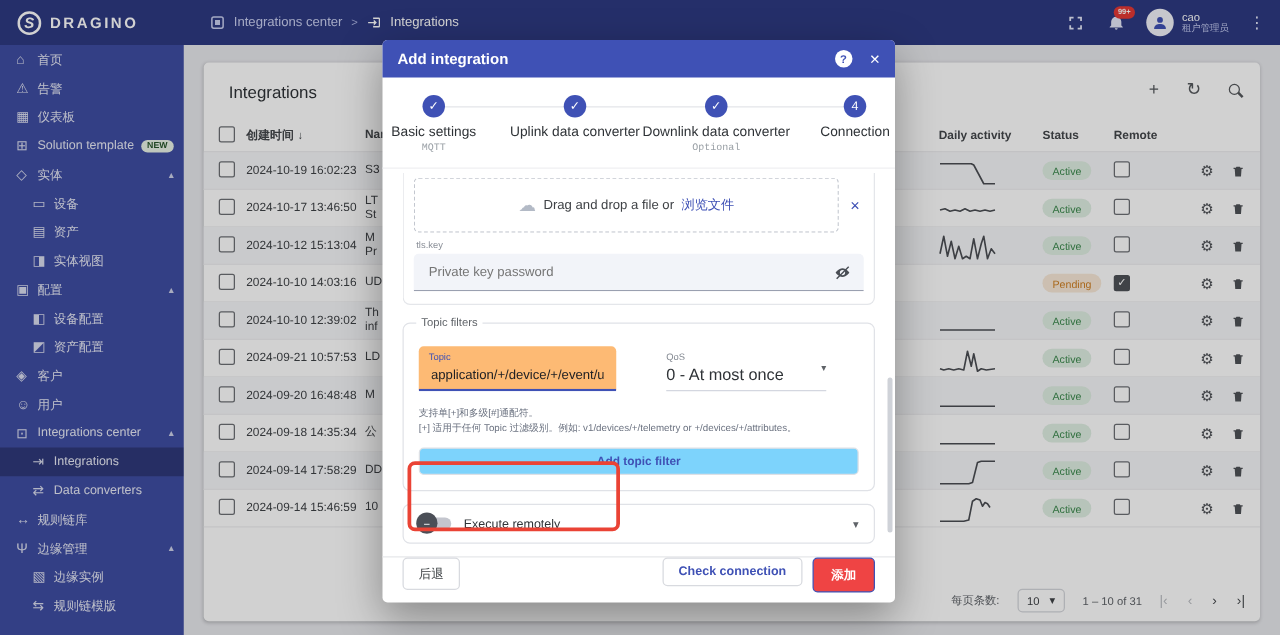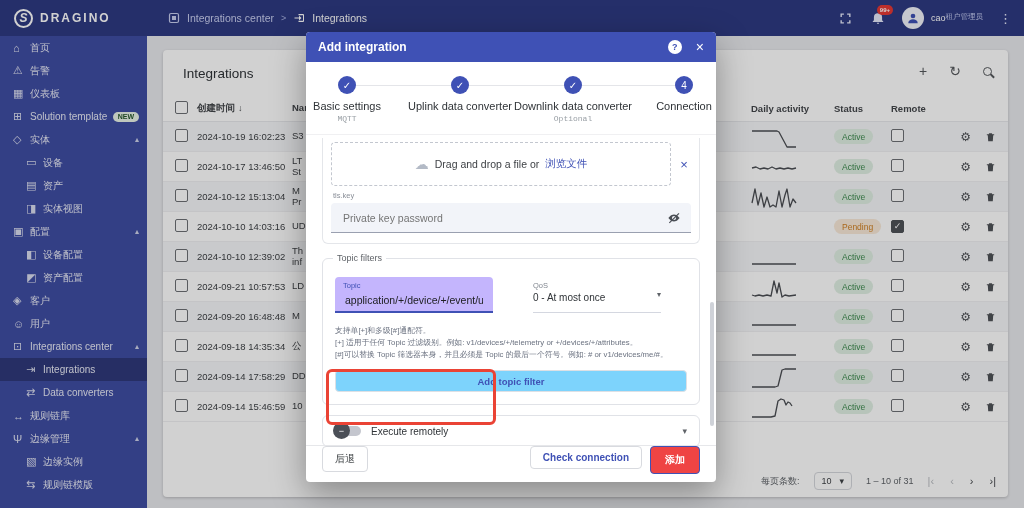--- a/index.html
+++ b/index.html
@@ -14,21 +14,21 @@
   .crumbs{display:flex;align-items:center;gap:7px;margin-left:18px;color:#c9cff0;font-size:10.5px;}
   .crumb-ic{font-size:11px;color:#c9cff0;}
   .crumbs .active{color:#fff;}
   .crumb-sep{font-size:9px;color:#aab2e0;}
   .hspacer{flex:1;}
   .hicons{display:flex;align-items:center;gap:16px;padding-right:12px;}
   .hic{color:#e6e9fa;width:16px;height:16px;position:relative;display:flex;align-items:center;justify-content:center;}
   .bell-badge{position:absolute;top:-5px;right:-7px;background:#e53935;color:#fff;font-size:6px;line-height:1;padding:2px 3px;border-radius:7px;font-weight:bold;}
   .userbox{display:flex;align-items:center;gap:7px;}
   .avatar{width:22px;height:22px;border-radius:50%;background:#f2f3fa;display:flex;align-items:center;justify-content:center;}
-  .usertxt{display:flex;line-height:1.15;}
+  .usertxt{display:flex;flex-direction:column;line-height:1.15;}
   .uname{color:#fff;font-size:9px;}
   .urole{color:#c6cdf2;font-size:7.5px;}
   .kebab{color:#e6e9fa;font-size:13px;}
 
   
   .side{position:absolute;top:36px;left:0;width:147px;bottom:0;background:#3f4da3;overflow:hidden;z-index:9;}
   .s-item{display:flex;align-items:center;height:23px;padding:0 8px 0 13px;color:#e8eaf6;font-size:10px;cursor:pointer;}
   .s-item.indent{padding-left:26px;}
   .s-item.active{background:rgba(0,0,0,0.25);}
   .s-ic{width:17px;font-size:11px;opacity:.92;flex:none;}
@@ -89,26 +89,26 @@
   .dropzone{flex:1;height:44px;border:1px dashed #c3c7cf;border-radius:4px;display:flex;align-items:center;justify-content:center;gap:6px;font-size:10.5px;color:#3f4246;}
   .cloud{color:#b3bac6;font-size:14px;}
   .browse{color:#3f51b5;cursor:pointer;}
   .file-x{width:14px;color:#3f51b5;font-size:13px;text-align:center;cursor:pointer;}
   .fcap{font-size:7.5px;color:#8a8f98;margin:5px 0 3px 2px;}
   .pw-field{background:#f2f4f9;border-bottom:1px solid #9aa0b0;border-radius:4px 4px 0 0;height:30px;display:flex;align-items:center;padding:0 10px;}
   .pw-field input{flex:1;background:transparent;border:none;outline:none;font-size:10.5px;color:#444;}
   .fieldset{margin-top:14px;border:1px solid #e0e2e7;border-radius:6px;padding:18px 12px 12px 12px;position:relative;}
   .legend{position:absolute;top:-6px;left:10px;background:#fff;padding:0 4px;font-size:9px;color:#5f6368;}
   .tf-row{display:flex;gap:40px;}
-  .topic-input{width:158px;background:#c4b5fd;border-radius:4px 4px 0 0;border-bottom:2px solid #3f51b5;padding:4px 8px 3px 8px;}
+  .topic-input{width:158px;background:#fdba74;border-radius:4px 4px 0 0;border-bottom:2px solid #3f51b5;padding:4px 8px 3px 8px;}
   .topic-input label{display:block;font-size:7.5px;color:#3f51b5;}
   .topic-input input{width:100%;border:none;background:transparent;outline:none;font-size:10.5px;color:#202124;white-space:nowrap;overflow:hidden;}
   .qos{width:128px;padding:4px 0 3px 0;border-bottom:1px solid #d4d7e0;position:relative;}
   .qos label{display:block;font-size:7.5px;color:#80868f;}
-  .qval{font-size:10px;color:#2f3337;margin-top:2px;}
+  .qval{font-size:13px;color:#2f3337;margin-top:2px;}
   .qcaret{position:absolute;right:0;top:13px;font-size:8px;color:#5f6368;}
   .help{margin-top:12px;font-size:7.8px;color:#6b7280;line-height:1.55;}
   .add-topic{margin-top:9px;width:100%;height:22px;border:1px solid #dde0e5;border-radius:4px;background:#7dd3fc;color:#3f51b5;font-size:9.5px;font-weight:bold;cursor:pointer;}
   .exec-panel{margin-top:10px;border:1px solid #e0e2e7;border-radius:6px;height:32px;display:flex;align-items:center;padding:0 12px;gap:10px;font-size:10px;color:#2f3337;}
   .toggle{width:26px;height:10px;background:#c4c6ce;border-radius:5px;position:relative;flex:none;}
   .knob{position:absolute;left:-2px;top:-4px;width:17px;height:17px;border-radius:50%;background:#4b4f57;color:#fff;font-size:9px;display:flex;align-items:center;justify-content:center;}
   .exec-chev{margin-left:auto;font-size:9px;color:#5f6368;}
   .m-scrollthumb{position:absolute;right:2px;top:54%;width:4px;height:40%;background:#cfd2d8;border-radius:2px;}
   .red-box{position:absolute;left:20px;top:234px;width:170px;height:56px;border:3px solid #ea4335;border-radius:6px;z-index:5;pointer-events:none;}
   .m-foot{height:37px;border-top:1px solid #e6e7ea;display:flex;align-items:flex-start;padding:0 16px;gap:8px;}
@@ -578,21 +578,20 @@
           </div>
           <div class="qos">
             <label>QoS</label>
             <div class="qval">0 - At most once</div>
             <span class="qcaret">▾</span>
           </div>
         </div>
         <div class="help">
           <div>支持单[+]和多级[#]通配符。</div>
           <div>[+] 适用于任何 Topic 过滤级别。例如: v1/devices/+/telemetry or +/devices/+/attributes。</div>
-          <div>[#]可以替换 Topic 筛选器本身，并且必须是 Topic 的最后一个符号。例如: # or v1/devices/me/#。</div>
         </div>
         <button class="add-topic">Add topic filter</button>
       </div>
 
       <div class="exec-panel">
         <span class="toggle">
           <span class="knob">−</span>
         </span>
         <span>Execute remotely</span>
         <span class="exec-chev">▾</span>

